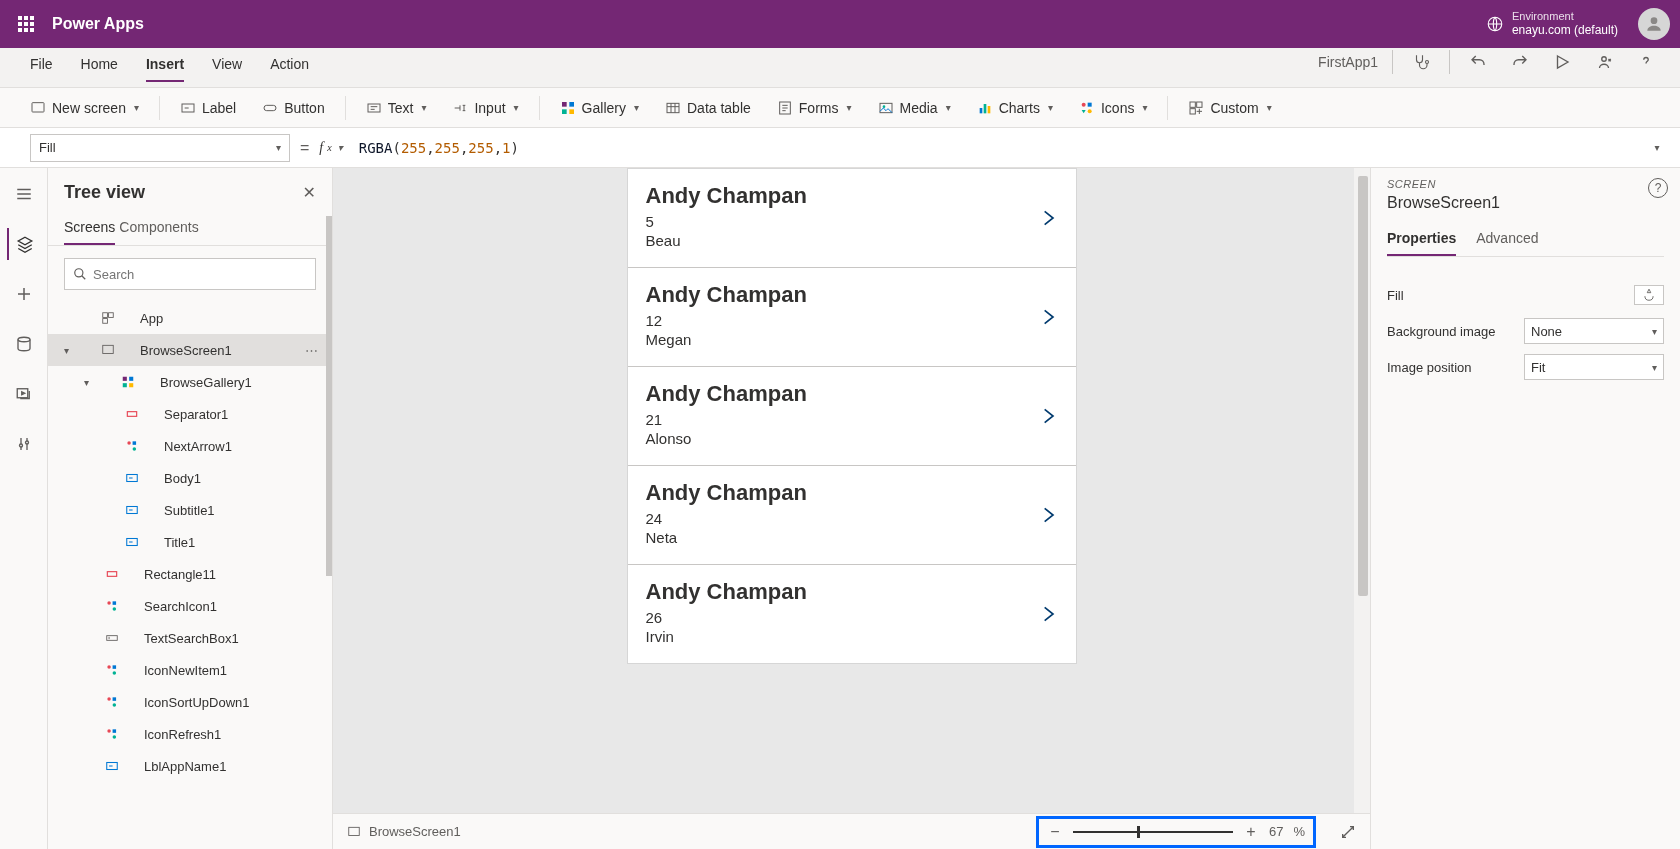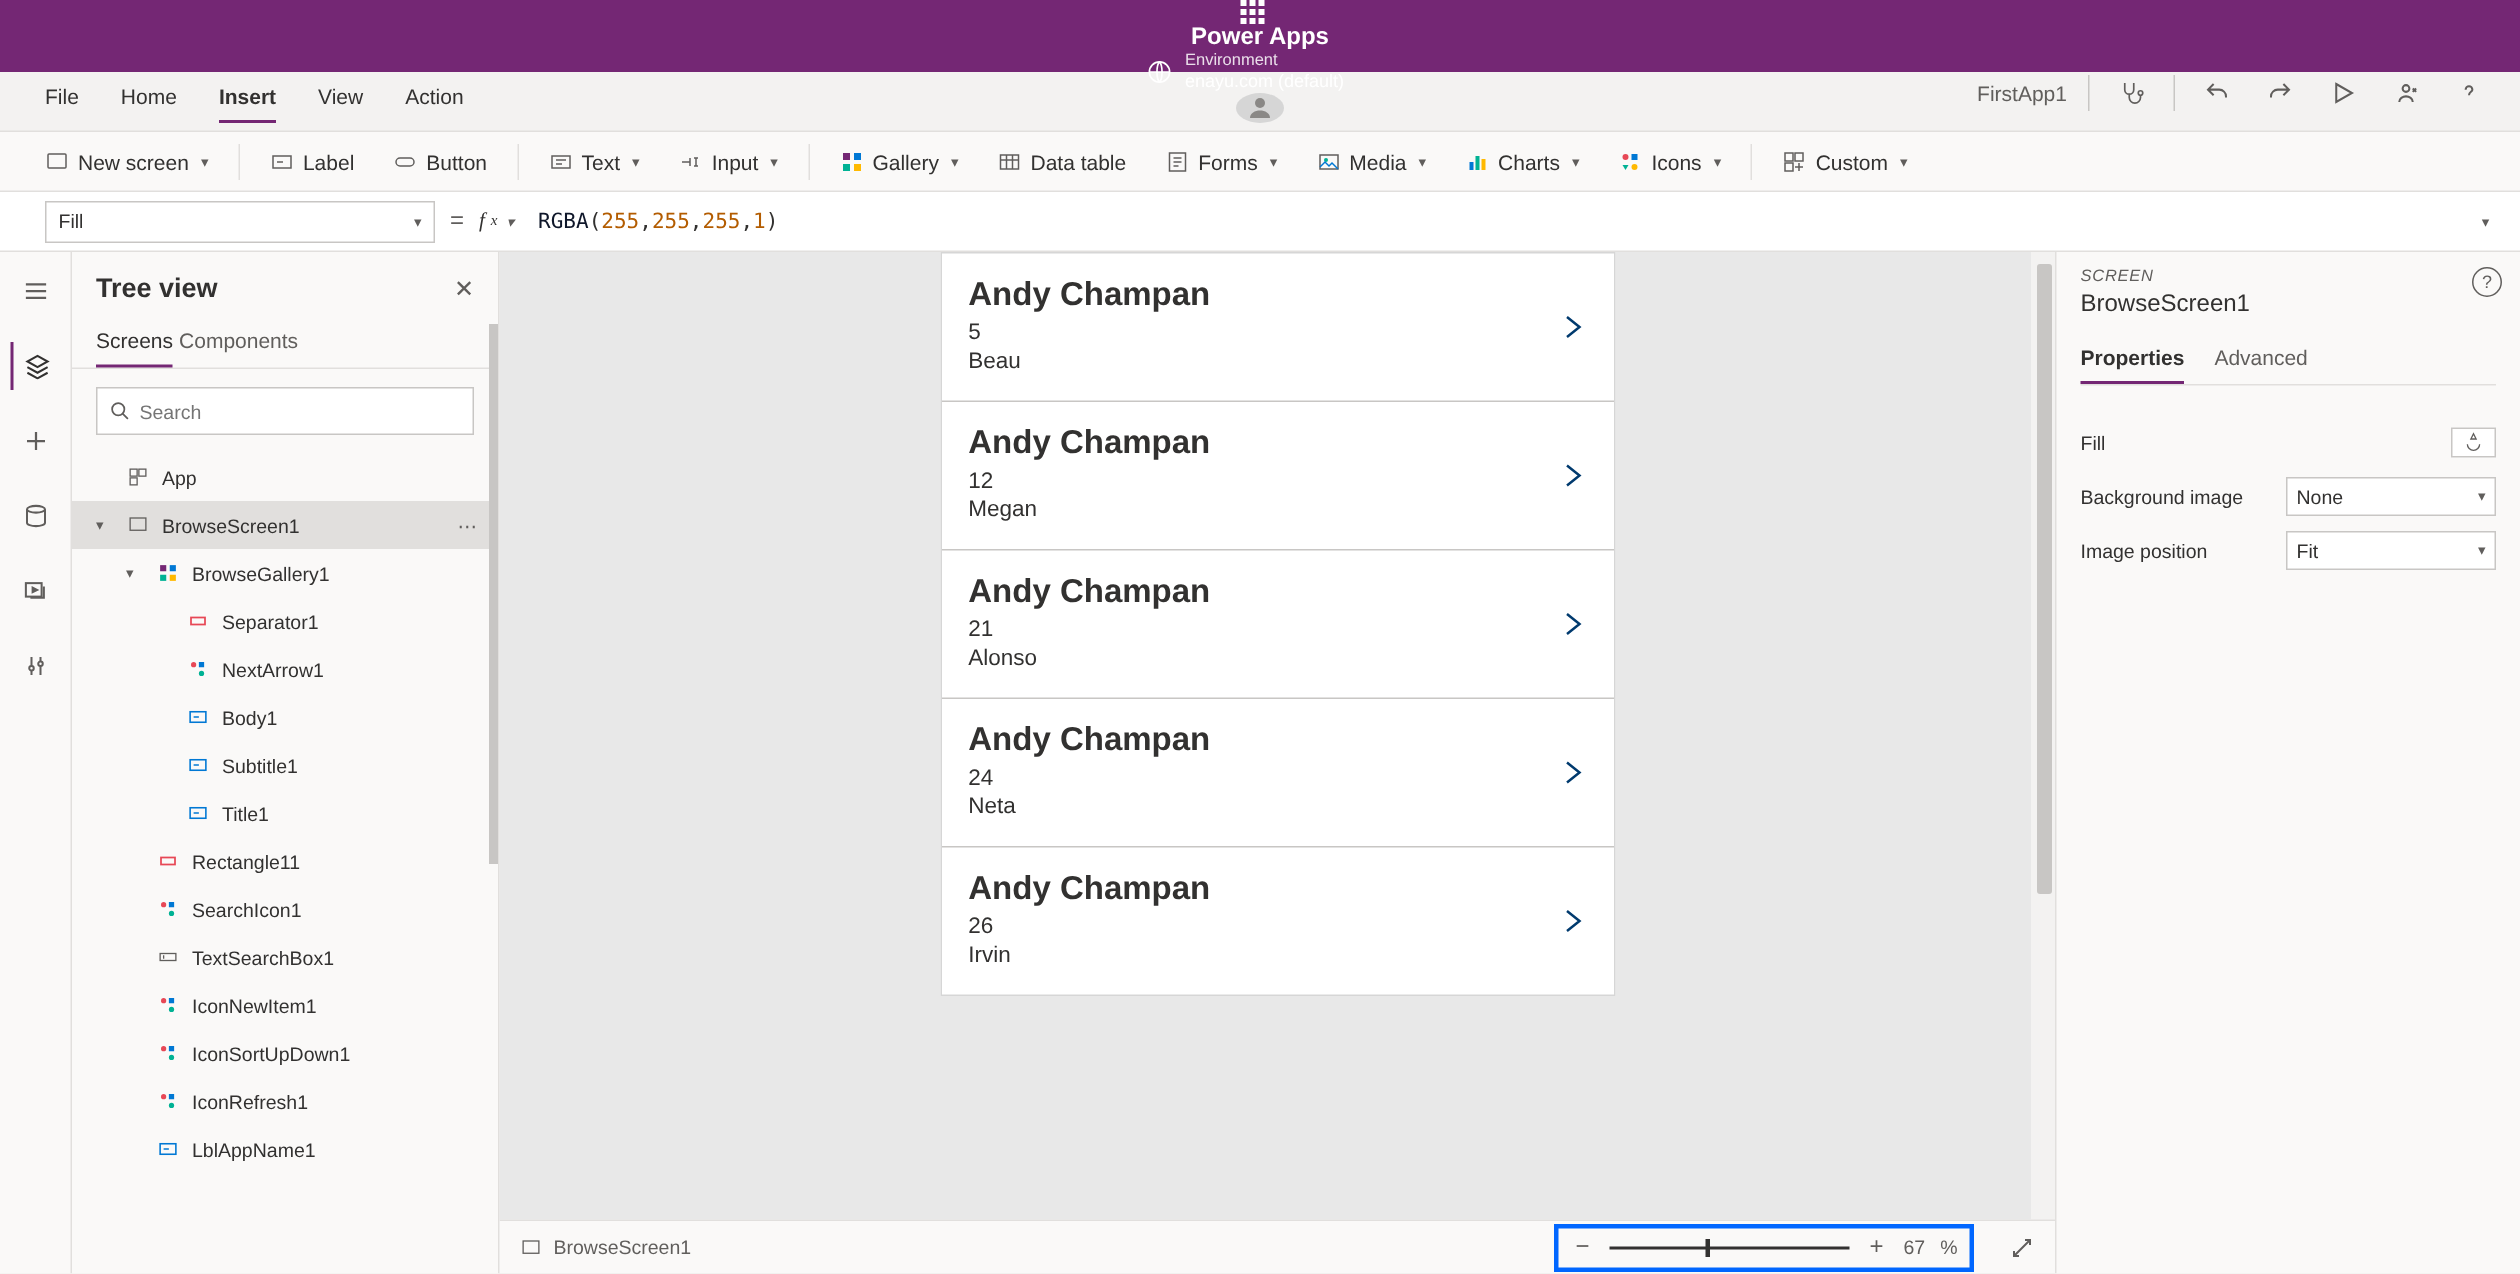--- a/index.html
+++ b/index.html
@@ -1,19 +1,19 @@
 <!DOCTYPE html>
 <html><head>
 <meta charset="utf-8">
 <style>
   * { box-sizing: border-box; margin: 0; padding: 0; }
   body { font-family: "Segoe UI", Arial, sans-serif; width: 1680px; height: 849px; overflow: hidden; background: #f3f2f1; color: #323130; font-size: 14px; }
   
   
-  .header-bar { height: 48px; background: #742774; display: flex; align-items: center; color: #fff; padding: 0 10px; flex-direction: column; }
+  .header-bar { height: 48px; background: #742774; display: flex; align-items: center; color: #fff; padding: 0 10px; }
   .waffle { width: 32px; height: 32px; display: flex; align-items: center; justify-content: center; cursor: pointer; margin-right: 10px; }
   .waffle-grid { display: grid; grid-template-columns: repeat(3,4px); grid-gap: 2px; }
   .waffle-grid span { width: 4px; height: 4px; background: #fff; }
   .app-title { font-size: 16px; font-weight: 600; }
   .header-spacer { flex: 1; }
   .env-block { display: flex; align-items: center; gap: 8px; margin-right: 20px; }
   .env-text { display: flex; flex-direction: column; line-height: 1.2; font-size: 12px; }
   .env-text .lbl { opacity: .85; font-size: 11px; }
   .avatar { width: 32px; height: 32px; border-radius: 50%; background: #d6d6d6; display:flex;align-items:center;justify-content:center;}
   
@@ -56,21 +56,21 @@
   .tree-panel { width: 285px; background:#faf9f8; border-right:1px solid #e1dfdd; display:flex; flex-direction:column; position:relative; }
   .tree-header { display:flex; align-items:center; justify-content:space-between; padding: 14px 16px 8px; }
   .tree-title { font-size:18px; font-weight:600; }
   .tree-close { cursor:pointer; font-size:16px; color:#605e5c; }
   .tree-tabs { display:flex; gap:4px; padding: 0 16px; border-bottom:1px solid #e1dfdd; font-size:14px; }
   .tree-tab { padding:8px 0; cursor:pointer; color:#605e5c; }
   .tree-tab.active { color:#323130; border-bottom:2px solid #742774; font-weight:400; }
   .search-box { margin: 12px 16px; height:32px; border:1px solid #c8c6c4; background:#fff; display:flex; align-items:center; padding:0 8px; gap:6px; }
   .search-box input { border:none; outline:none; flex:1; font-size:13px; }
   .tree-list { flex:1; overflow-y:auto; padding-bottom:10px; }
-  .tree-node { display:flex; align-items:center; height:32px; padding-left:16px; cursor:pointer; font-size:13px; gap:8px; }
+  .tree-node { display:flex; align-items:center; height:32px; padding-left:16px; cursor:pointer; font-size:13px; gap:24px; }
   .tree-node.selected { background:#e1dfdd; }
   .node-indent-1 { padding-left: 16px; }
   .node-indent-2 { padding-left: 36px; }
   .node-indent-3 { padding-left: 56px; }
   .node-indent-4 { padding-left: 76px; }
   .node-chev { width:12px; font-size:10px; color:#605e5c; }
   .node-icon { width:16px; height:16px; display:inline-flex; align-items:center; justify-content:center; }
   .node-more { margin-left:auto; margin-right:12px; color:#605e5c; letter-spacing:2px; }
   .tree-scrollthumb { position:absolute; right:0; top:48px; width:6px; height:360px; background:#c8c6c4;}
   

